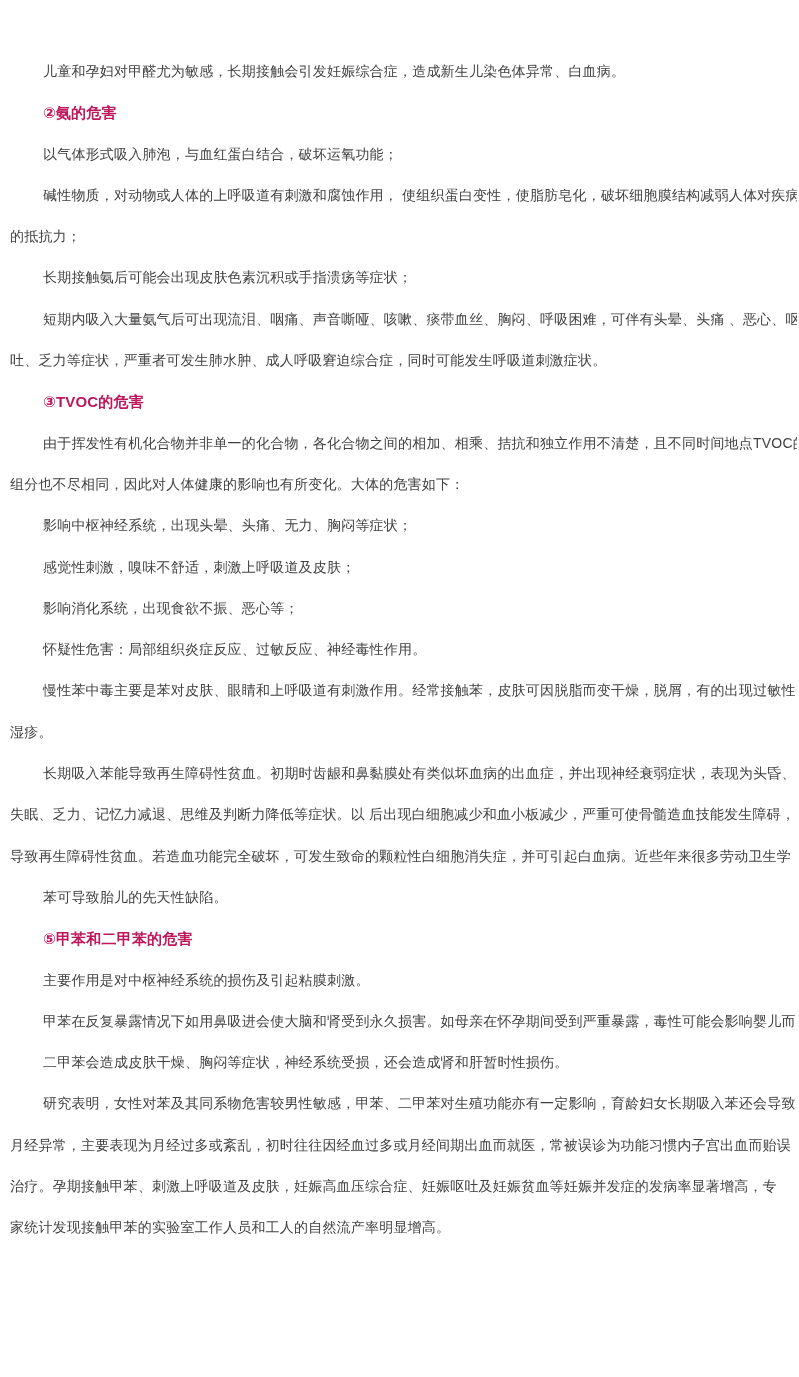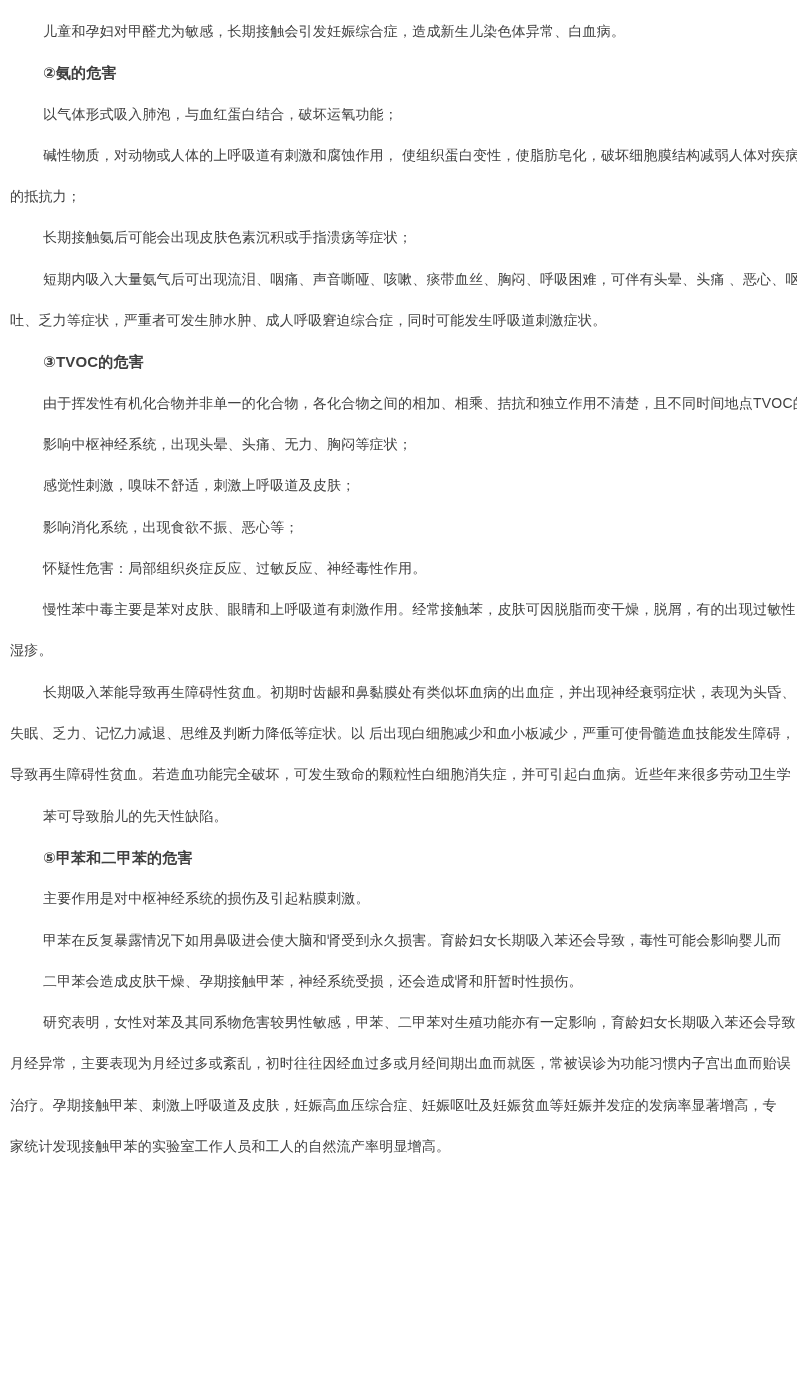--- a/index.html
+++ b/index.html
@@ -13,62 +13,64 @@
     overflow: hidden;
     position: relative;
   }
   .doc {
     box-sizing: border-box;
     width: 799px;
     padding: 11px 2px 0 10px;
     font-family: "Liberation Sans", "DejaVu Sans", sans-serif;
     font-size: 14px;
     color: #414141;
+    margin-top: 40px;
   }
   .line {
     height: 41.3px;
     line-height: 41.3px;
     white-space: nowrap;
     overflow: hidden;
     letter-spacing: 0.2px;
   }
   .line.first {
     padding-left: 33px;
   }
   .line.heading {
     font-weight: bold;
-    color: #404040;
+    color: #be185d;
     font-size: 15px;
   }
 </style>
 </head>
 <body>
 
 <div class="doc" id="doc">
     <div class="line first">儿童和孕妇对甲醛尤为敏感，长期接触会引发妊娠综合症，造成新生儿染色体异常、白血病。</div>
     <div class="line heading first">②氨的危害</div>
     <div class="line first">以气体形式吸入肺泡，与血红蛋白结合，破坏运氧功能；</div>
     <div class="line first">碱性物质，对动物或人体的上呼吸道有刺激和腐蚀作用， 使组织蛋白变性，使脂肪皂化，破坏细胞膜结构减弱人体对疾病</div>
     <div class="line">的抵抗力；</div>
     <div class="line first">长期接触氨后可能会出现皮肤色素沉积或手指溃疡等症状；</div>
     <div class="line first">短期内吸入大量氨气后可出现流泪、咽痛、声音嘶哑、咳嗽、痰带血丝、胸闷、呼吸困难，可伴有头晕、头痛 、恶心、呕</div>
     <div class="line">吐、乏力等症状，严重者可发生肺水肿、成人呼吸窘迫综合症，同时可能发生呼吸道刺激症状。</div>
     <div class="line heading first">③TVOC的危害</div>
     <div class="line first">由于挥发性有机化合物并非单一的化合物，各化合物之间的相加、相乘、拮抗和独立作用不清楚，且不同时间地点TVOC的</div>
+    <div class="line">组分也不尽相同，因此对人体健康的影响也有所变化。大体的危害如下：</div>
     <div class="line first">影响中枢神经系统，出现头晕、头痛、无力、胸闷等症状；</div>
     <div class="line first">感觉性刺激，嗅味不舒适，刺激上呼吸道及皮肤；</div>
     <div class="line first">影响消化系统，出现食欲不振、恶心等；</div>
     <div class="line first">怀疑性危害：局部组织炎症反应、过敏反应、神经毒性作用。</div>
     <div class="line first">慢性苯中毒主要是苯对皮肤、眼睛和上呼吸道有刺激作用。经常接触苯，皮肤可因脱脂而变干燥，脱屑，有的出现过敏性</div>
     <div class="line">湿疹。</div>
     <div class="line first">长期吸入苯能导致再生障碍性贫血。初期时齿龈和鼻黏膜处有类似坏血病的出血症，并出现神经衰弱症状，表现为头昏、</div>
     <div class="line">失眠、乏力、记忆力减退、思维及判断力降低等症状。以 后出现白细胞减少和血小板减少，严重可使骨髓造血技能发生障碍，</div>
     <div class="line">导致再生障碍性贫血。若造血功能完全破坏，可发生致命的颗粒性白细胞消失症，并可引起白血病。近些年来很多劳动卫生学</div>
     <div class="line first">苯可导致胎儿的先天性缺陷。</div>
     <div class="line heading first">⑤甲苯和二甲苯的危害</div>
     <div class="line first">主要作用是对中枢神经系统的损伤及引起粘膜刺激。</div>
-    <div class="line first">甲苯在反复暴露情况下如用鼻吸进会使大脑和肾受到永久损害。育龄妇女长期吸入苯还会导致，毒性可能会影响婴儿而</div>
-    <div class="line first">二甲苯会造成皮肤干燥、孕期接触甲苯，神经系统受损，还会造成肾和肝暂时性损伤。</div>
+    <div class="line first">甲苯在反复暴露情况下如用鼻吸进会使大脑和肾受到永久损害。如母亲在怀孕期间受到严重暴露，毒性可能会影响婴儿而</div>
+    <div class="line first">二甲苯会造成皮肤干燥、胸闷等症状，神经系统受损，还会造成肾和肝暂时性损伤。</div>
     <div class="line first">研究表明，女性对苯及其同系物危害较男性敏感，甲苯、二甲苯对生殖功能亦有一定影响，育龄妇女长期吸入苯还会导致</div>
     <div class="line">月经异常，主要表现为月经过多或紊乱，初时往往因经血过多或月经间期出血而就医，常被误诊为功能习惯内子宫出血而贻误</div>
     <div class="line">治疗。孕期接触甲苯、刺激上呼吸道及皮肤，妊娠高血压综合症、妊娠呕吐及妊娠贫血等妊娠并发症的发病率显著增高，专</div>
     <div class="line">家统计发现接触甲苯的实验室工作人员和工人的自然流产率明显增高。</div>
   </div>
 
 </body></html>

